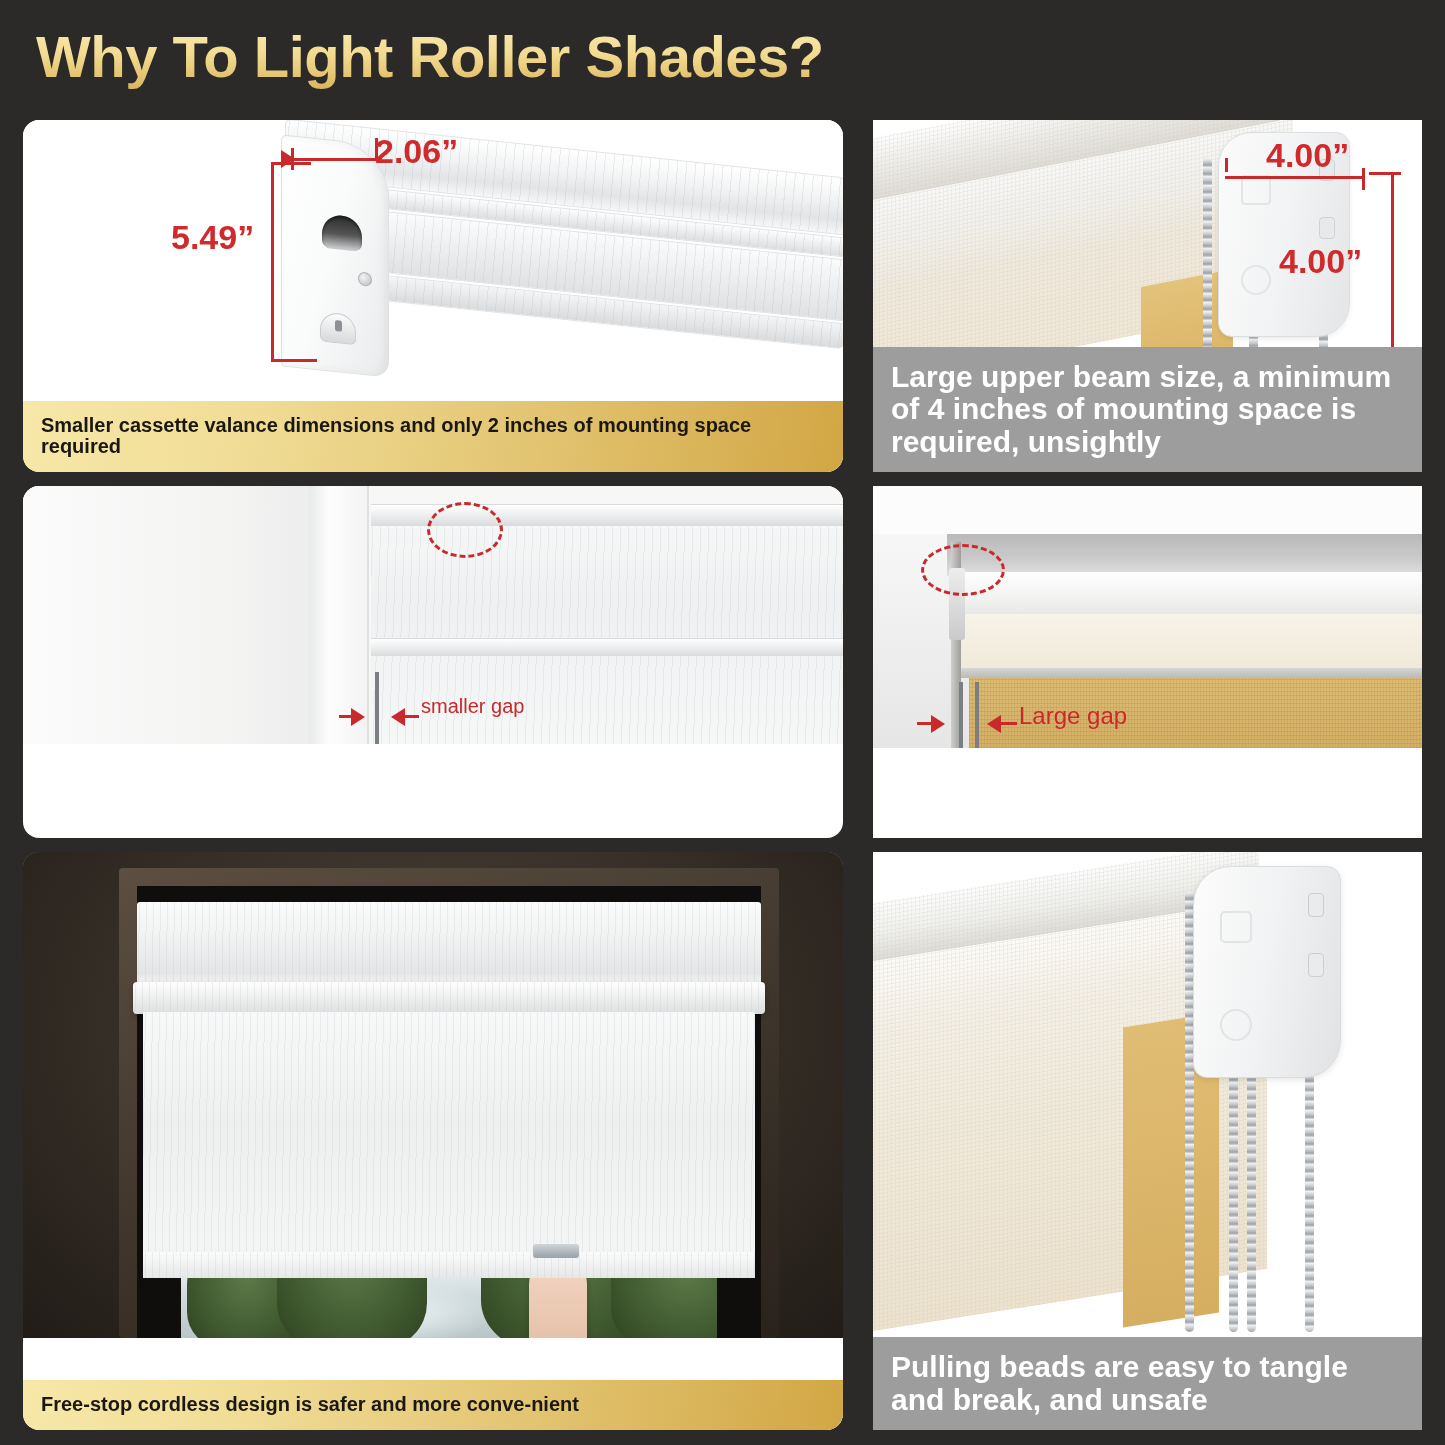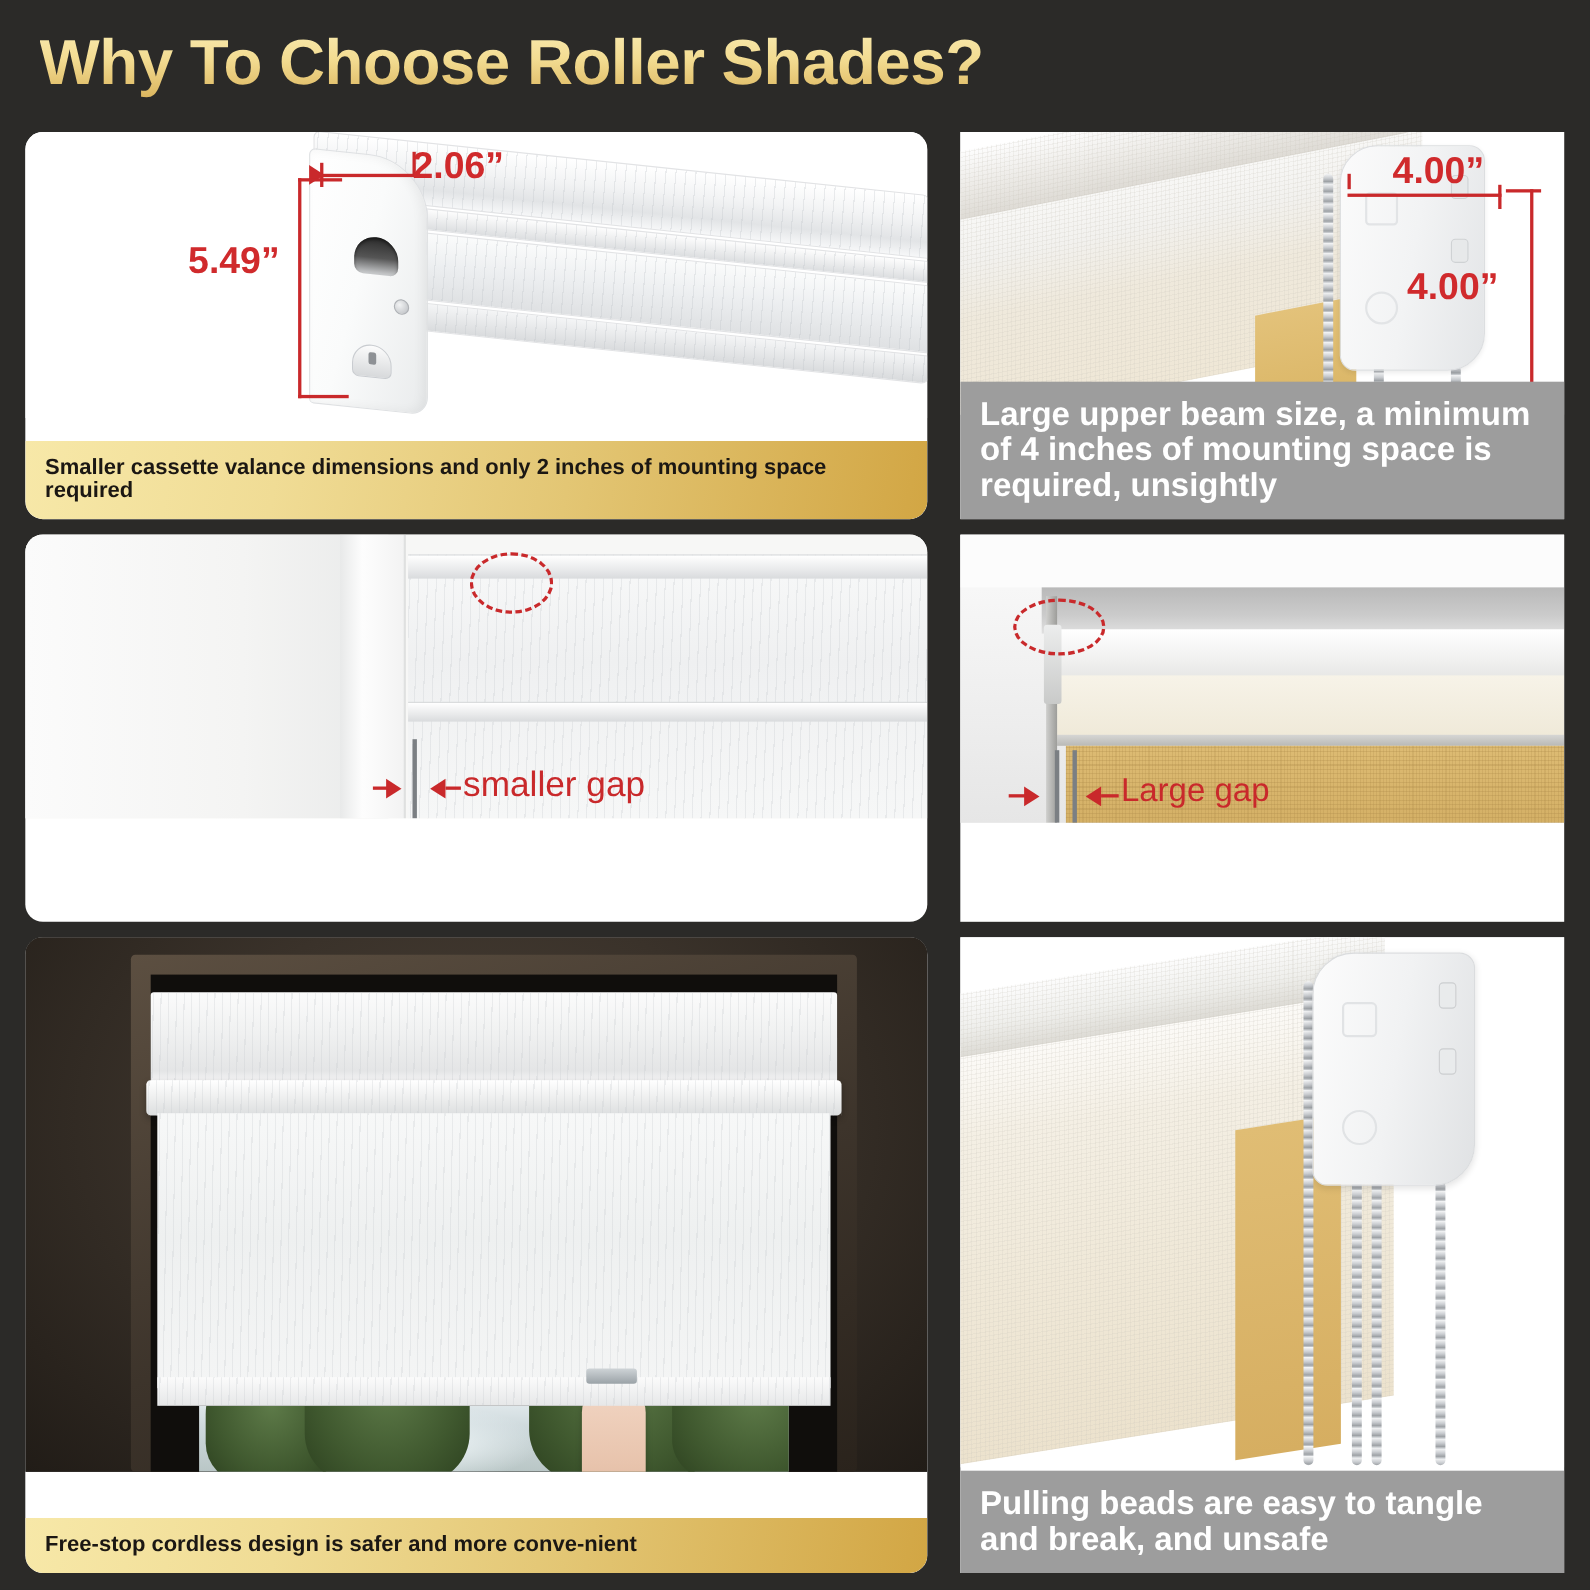--- a/index.html
+++ b/index.html
@@ -453,21 +453,21 @@
     width: 32px; height: 32px; border: 2px solid #e1e3e5;
   }
   .b-bracket .be1 { top: 44px; border-radius: 5px; }
   .b-bracket .be2 { top: 142px; border-radius: 50%; }
 
 </style>
 </head>
 <body>
 
 <div class="title-bar">
-  <div class="title-text">Why To Choose Roller Shades?</div>
+  <div class="title-text">Why To Light Roller Shades?</div>
 </div>
 
 <div class="grid">
 
   <div class="panel good" id="p1">
     <div class="photo">
       <div class="valance-body">
         <div class="val-slab vs1">
             <div class="val-streaks"></div>
           </div>
@@ -556,21 +556,21 @@
         </div>
       <div class="shade-rail" style="top:18px;"></div>
       <div class="shade-rail" style="top:152px; height:18px;"></div>
       <div class="dash-circle" style="left:404px; top:16px; width:76px; height:56px;"></div>
 
       <div class="gap-bar" style="left:352px; top:186px; height:72px;"></div>
       <div class="arrow-r" style="left:328px; top:222px;"></div>
       <div class="arrow-stem" style="left:316px; top:229px; width:14px;"></div>
       <div class="arrow-l" style="left:368px; top:222px;"></div>
       <div class="arrow-stem" style="left:382px; top:229px; width:14px;"></div>
-      <div class="gap-label" style="left:398px; top:209px; font-size:32px;">smaller gap</div>
+      <div class="gap-label" style="left:398px; top:209px; font-size:20px;">smaller gap</div>
     </div>
   </div>
 
   <div class="panel bad" id="p4">
     <div class="photo">
       <div class="lg-wall"></div>
       <div class="lg-top"></div>
       <div class="lg-shadow"></div>
       <div class="lg-valance"></div>
       <div class="lg-cream"></div>
@@ -581,21 +581,21 @@
       <div class="lg-edge"></div>
       <div class="lg-bracket"></div>
       <div class="dash-circle" style="left:48px; top:58px; width:84px; height:52px;"></div>
 
       <div class="gap-bar" style="left:86px; top:196px; height:66px;"></div>
       <div class="gap-bar" style="left:102px; top:196px; height:66px;"></div>
       <div class="arrow-r" style="left:58px; top:229px;"></div>
       <div class="arrow-stem" style="left:44px; top:236px; width:16px;"></div>
       <div class="arrow-l" style="left:114px; top:229px;"></div>
       <div class="arrow-stem" style="left:128px; top:236px; width:16px;"></div>
-      <div class="gap-label" style="left:146px; top:216px; font-size:30px;">Large gap</div>
+      <div class="gap-label" style="left:146px; top:216px; font-size:24px;">Large gap</div>
     </div>
   </div>
 
   <div class="panel good" id="p5">
     <div class="photo">
       <div class="room-wall"></div>
       <div class="win-outer">
         <div class="win-inner">
           <div class="w-glass">
             <div class="sky"></div>

